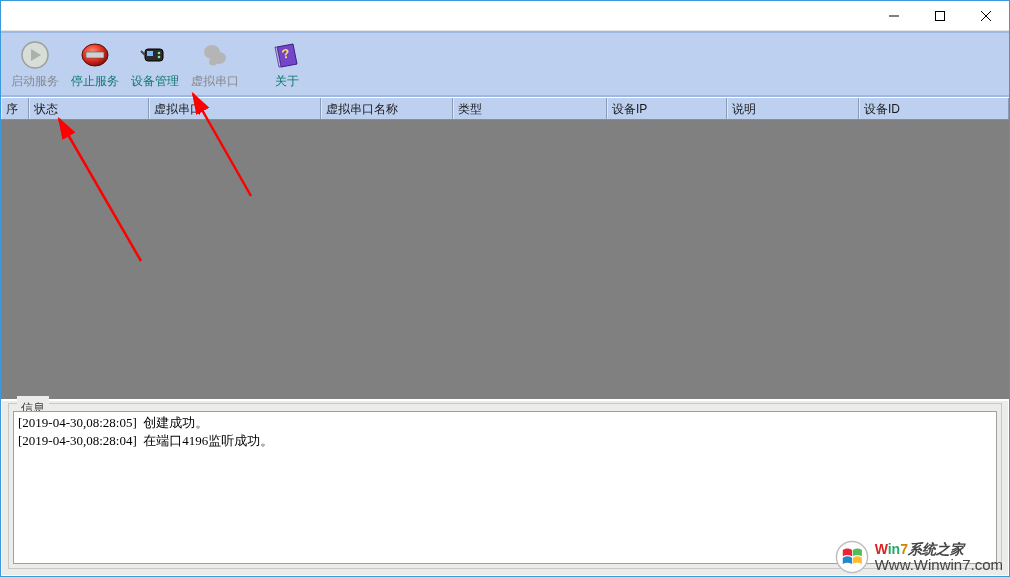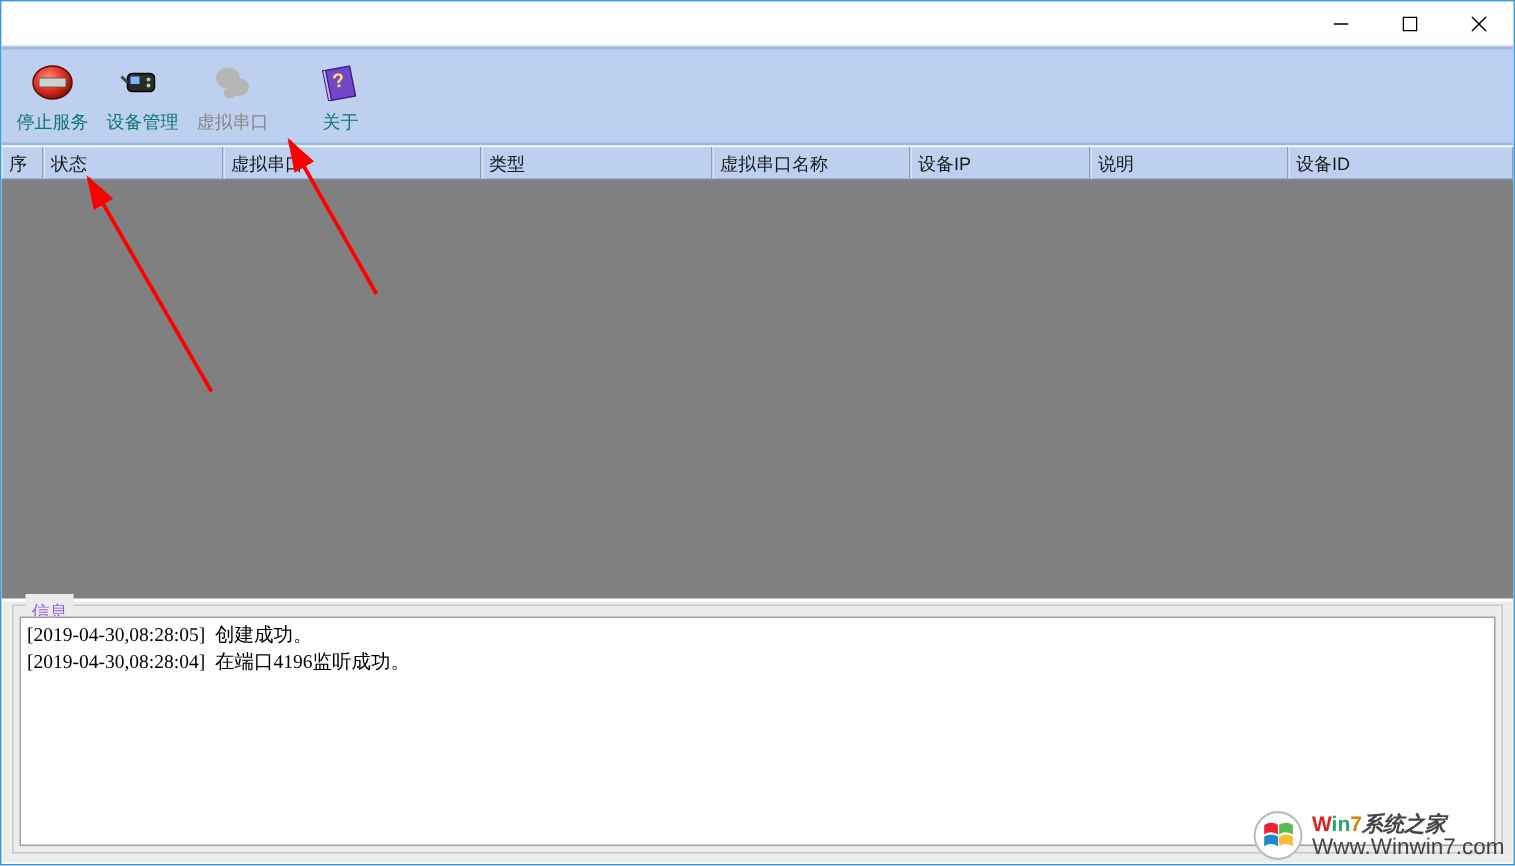--- a/index.html
+++ b/index.html
@@ -114,21 +114,21 @@
       position: relative;
       background: #ececeb;
     }
     .info-legend {
       position: absolute;
       top: -8px;
       left: 8px;
       background: #ececeb;
       padding: 4px 4px;
       font-size: 12px;
-      color: #8b5cf6;
+      color: #404040;
     }
     .log-area {
       position: absolute;
       top: 7px; left: 4px; right: 4px; bottom: 4px;
       background: #fff;
       border: 1px solid #a0a0a0;
       font-family: Liberation Serif, serif;
       font-size: 13px;
       padding: 2px 4px;
       white-space: pre;
@@ -180,20 +180,29 @@
   </div>
   <div class="win-btn close">
     <svg width="10" height="10" viewBox="0 0 10 10">
         <line x1="0" y1="0" x2="10" y2="10" stroke="#000" stroke-width="1"></line>
         <line x1="10" y1="0" x2="0" y2="10" stroke="#000" stroke-width="1"></line>
       </svg>
   </div>
 </div>
 
 <div class="toolbar">
+  <div class="tool-btn disabled">
+    <span class="icon-wrap">
+      <svg width="32" height="32" viewBox="0 0 32 32">
+          <circle cx="16" cy="16" r="13" fill="#d8ddd7" stroke="#9aa09a" stroke-width="1.5"></circle>
+          <polygon points="12,10 12,22 22,16" fill="#a9b2a8"></polygon>
+        </svg>
+    </span>
+    <span class="label">启动服务</span>
+  </div>
   <div class="tool-btn">
     <span class="icon-wrap">
       <svg width="32" height="32" viewBox="0 0 32 32">
         <defs>
             <radialGradient id="rg" cx="40%" cy="35%" r="65%">
               <stop offset="0%" stop-color="#ff8d7a"></stop>
               <stop offset="60%" stop-color="#e22d1e"></stop>
               <stop offset="100%" stop-color="#8a120b"></stop>
             </radialGradient>
           </defs>
@@ -236,22 +245,22 @@
     </span>
     <span class="label">关于</span>
   </div>
 </div>
 
 <div class="table-wrap">
   <div class="thead">
     <div class="col col-seq">序</div>
     <div class="col col-status">状态</div>
     <div class="col col-vport">虚拟串口</div>
+    <div class="col col-vname">虚拟串口名称</div>
     <div class="col col-type">类型</div>
-    <div class="col col-vname">虚拟串口名称</div>
     <div class="col col-ip">设备IP</div>
     <div class="col col-desc">说明</div>
     <div class="col col-devid">设备ID</div>
   </div>
   <div class="table-body"></div>
 </div>
 
 <div class="info-outer">
   <div class="info-box">
     <div class="info-legend">信息</div>

